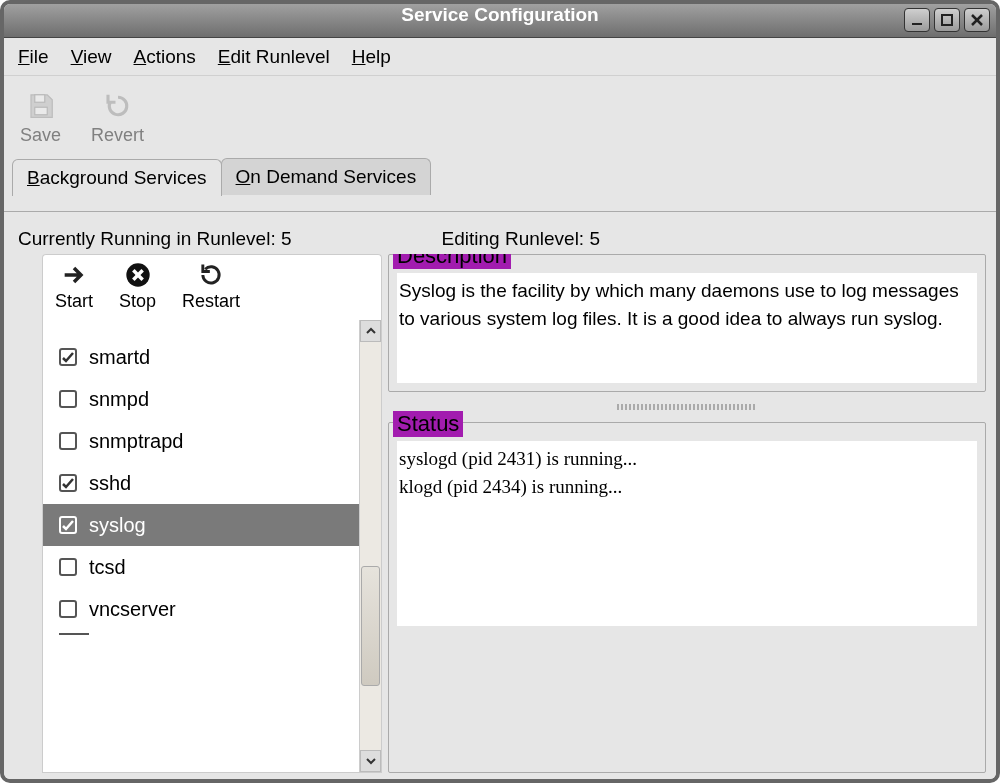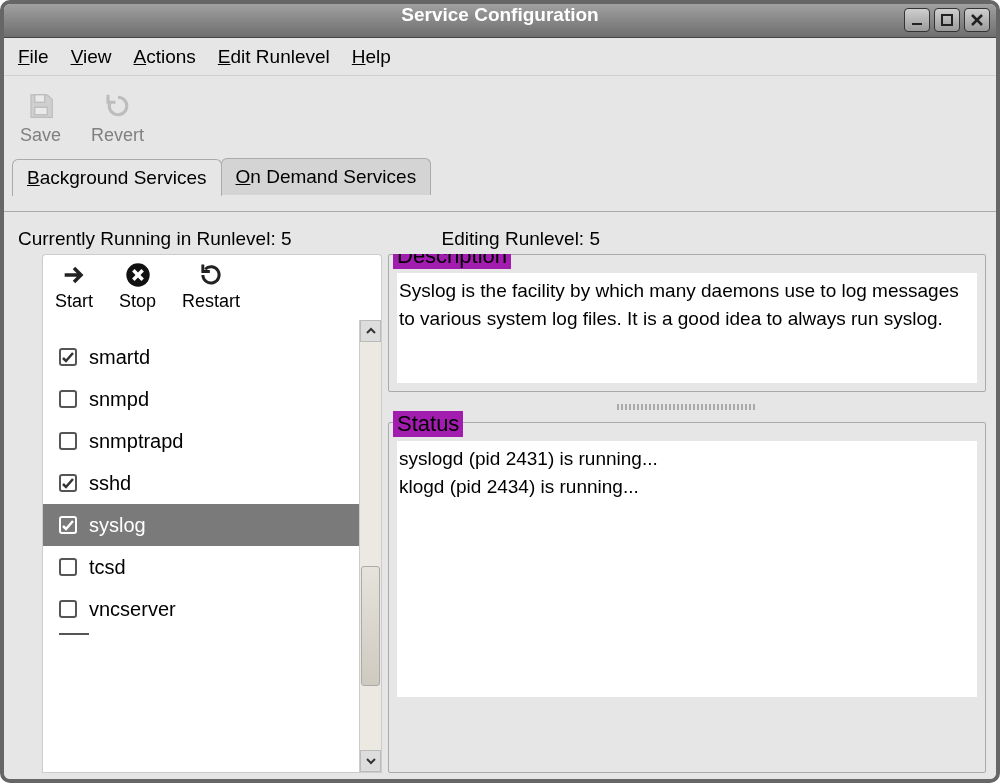--- a/index.html
+++ b/index.html
@@ -48,21 +48,21 @@
   .scroll .thumb { position: absolute; left: 1px; right: 1px; top: 55%; height: 120px; background: linear-gradient(to bottom,#e6e3dc,#cfcac0); border: 1px solid #aaa; border-radius: 3px; }
   .right-pane { flex: 1; display: flex; flex-direction: column; gap: 8px; padding-left: 6px; }
   .fieldset { border: 1px solid #aaa; border-radius: 2px; padding: 18px 8px 8px 8px; background: #e6e6e6; position: relative; }
   .fieldset .legend { position: absolute; top: -12px; left: 4px; background: #a21caf; padding: 0 4px; font-size: 22px; }
   .fieldset .body { background: #fff; border: 0; padding: 4px 2px; font-size: 19px; line-height: 28px; min-height: 40px; }
   .fs-desc { flex: 0 0 auto; }
   .fs-desc .body { min-height: 110px; }
   .splitter { height: 14px; display:flex; align-items:center; justify-content:center;}
   .splitter .grip { width: 140px; height: 6px; background: repeating-linear-gradient(90deg,#aaa 0 2px,transparent 2px 4px);}
   .fs-status { flex: 1; }
-  .fs-status .body { height: 256px; }
+  .fs-status .body { height: 185px; font-family: Liberation Serif, serif; }
 </style>
 </head>
 <body>
 
 <div class="window">
   <div class="titlebar">
     <span class="title">Service Configuration</span>
     <div class="controls">
       <div class="ctrl">
         <svg viewBox="0 0 14 14">

